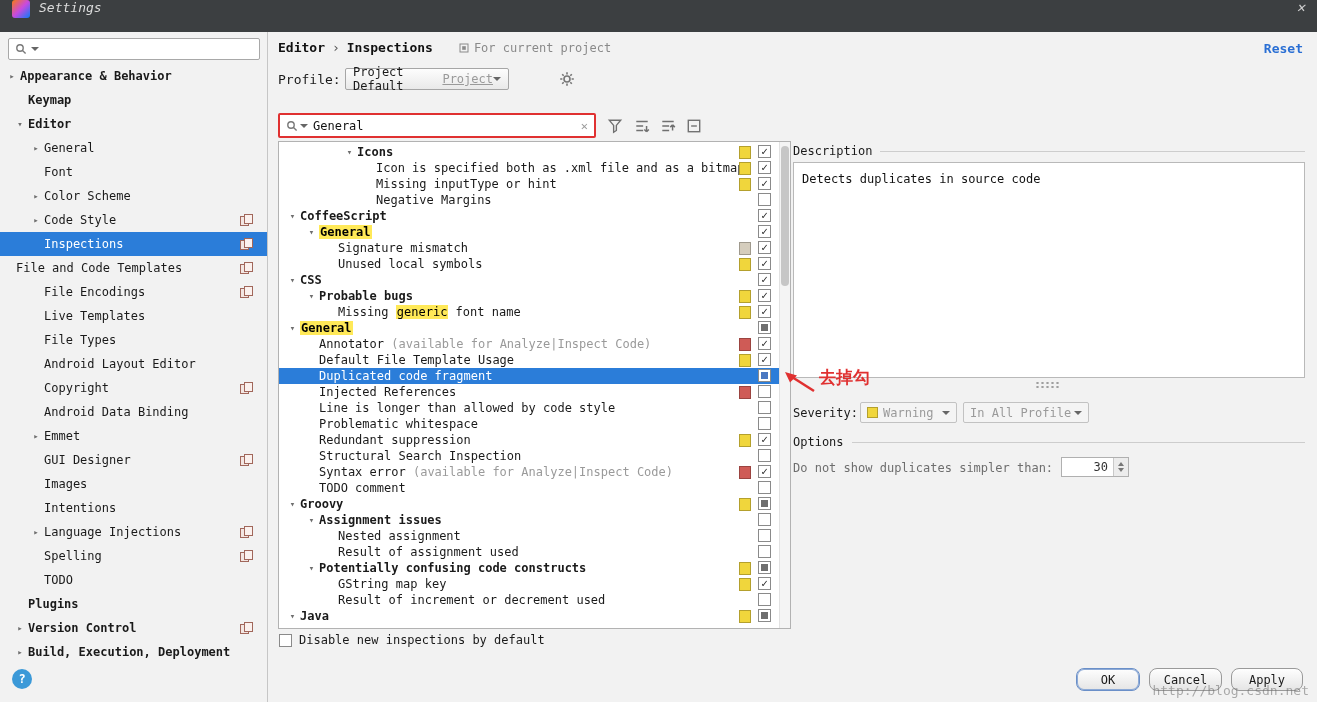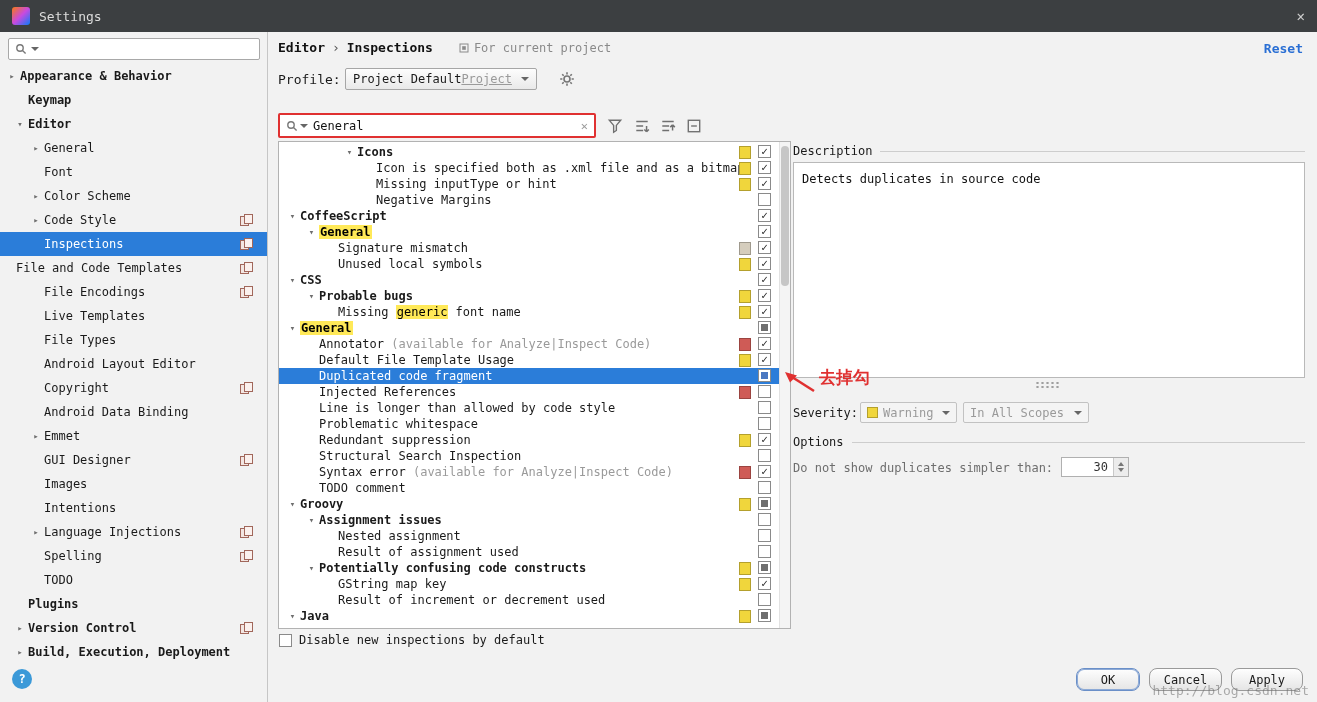--- a/index.html
+++ b/index.html
@@ -1,20 +1,20 @@
 <!DOCTYPE html>
 <html style="--titlebar: #3c3f41; --accent-selection: #2b7dd9; --link: #2a6fd4; --warning-badge: #f0d63c; --error-badge: #cf5b56; --weak-warning-badge: #d5cdbd; --search-match: #ffe958; --annotation-red: #e03131;"><head>
 <meta charset="utf-8">
 <style>
   html,body{margin:0;padding:0;background:#555;}
   .window{position:relative;width:1317px;height:702px;background:#f2f2f2;overflow:hidden;
           font-family:"DejaVu Sans Mono","Liberation Mono",monospace;color:#1a1a1a;}
   
   .titlebar{position:absolute;left:0;top:0;right:0;height:32px;background:var(--titlebar,#3c3f41);
-            display:flex;align-items:center;padding:0 12px;box-sizing:border-box;}
+            display:flex;align-items:flex-start;padding:0 12px;box-sizing:border-box;font-style:italic;}
   .app-icon{width:18px;height:18px;border-radius:3px;margin-right:9px;flex:none;
             background:linear-gradient(135deg,#f97a12 0%,#c84ae0 50%,#087cfa 100%);}
   .tb-title{color:#dcdcdc;font-size:13px;}
   .tb-close{margin-left:auto;color:#cfcfcf;font-size:14px;line-height:14px;cursor:default;}
   
   .sidebar{position:absolute;left:0;top:32px;width:268px;bottom:0;background:#f2f2f2;
            border-right:1px solid #c6c6c6;box-sizing:border-box;}
   .sb-search{position:absolute;left:8px;top:6px;width:252px;height:22px;background:#fff;
              border:1px solid #a8a8a8;border-radius:2px;display:flex;align-items:center;
              padding:0 6px;box-sizing:border-box;gap:2px;}
@@ -40,21 +40,21 @@
               color:#8a8a8a;font-size:12px;}
   .reset-link{position:absolute;right:14px;top:9px;color:var(--link,#2a6fd4);font-size:13px;
               font-weight:bold;cursor:pointer;}
   .profile-label{position:absolute;left:9px;top:40px;font-size:13px;}
   .combo{position:absolute;display:flex;align-items:center;border:1px solid #a6a6a6;border-radius:2px;
          background:linear-gradient(#fdfdfd,#e9e9e9);font-size:12px;padding:0 7px;box-sizing:border-box;}
   .combo .val{color:#1a1a1a;}
   .combo .tag{color:#9a9a9a;text-decoration:underline;}
   .dd-arrow{width:0;height:0;border-left:4px solid transparent;border-right:4px solid transparent;
             border-top:4px solid #666;margin-left:auto;flex:none;}
-  #profile-combo{left:76px;top:36px;width:192px;height:22px;}
+  #profile-combo{left:76px;top:36px;width:164px;height:22px;}
   .gear{position:absolute;left:290px;top:39px;width:16px;height:16px;}
   
   .insp-search{position:absolute;left:9px;top:81px;width:318px;height:25px;background:#fff;
                border:2px solid var(--annotation-red,#e03131);display:flex;align-items:center;
                padding:0 6px;box-sizing:border-box;border-radius:2px;}
   .insp-search .val{margin-left:5px;font-size:12px;color:#111;}
   .clear-x{margin-left:auto;color:#9a9a9a;font-size:12px;}
   .tool-ic{position:absolute;top:86px;width:16px;height:16px;}
   #ic-filter{left:338px;}#ic-expand{left:365px;}#ic-collapse{left:391px;}#ic-boxminus{left:417px;}
   
@@ -552,21 +552,21 @@
     </div>
     <div class="grip"></div>
 
     <span class="sev-label">Severity:</span>
     <div class="dd" id="dd-severity">
       <span class="sev-swatch"></span>
       <span>Warning</span>
       <span class="dd-arrow"></span>
     </div>
     <div class="dd" id="dd-scope">
-      <span>In All Scopes</span>
+      <span>In All Profile</span>
       <span class="dd-arrow"></span>
     </div>
 
     <div class="hdr" id="opt-hdr">
       <span>Options</span>
       <span class="line"></span>
     </div>
     <span class="opt-label">Do not show duplicates simpler than:</span>
     <div class="spinner">
       <span class="spin-val">30</span>

